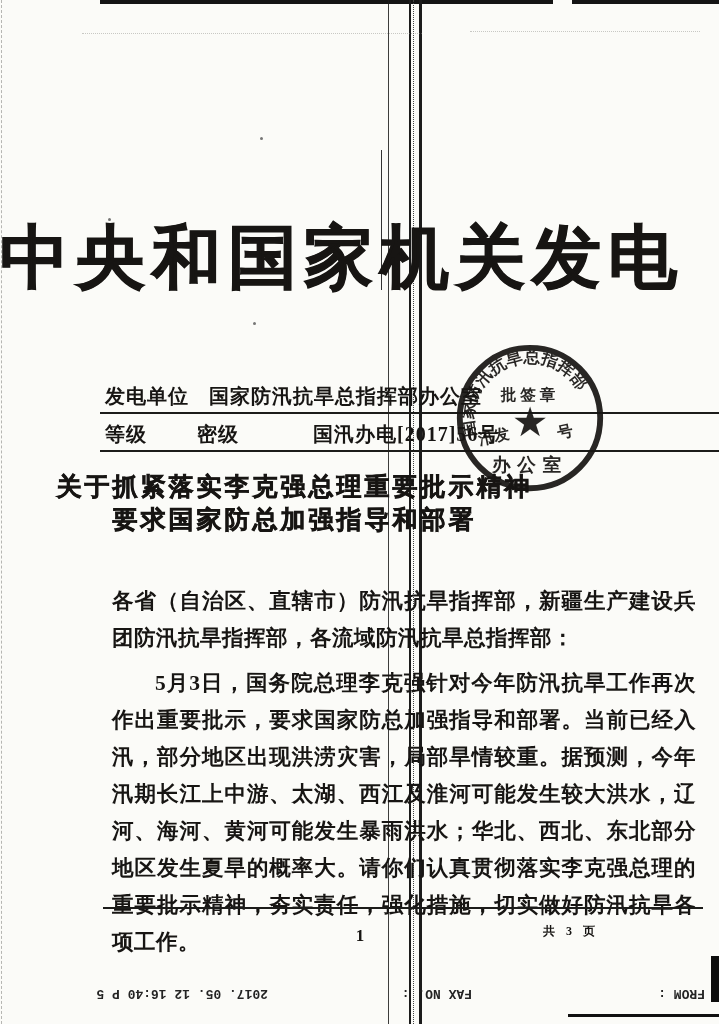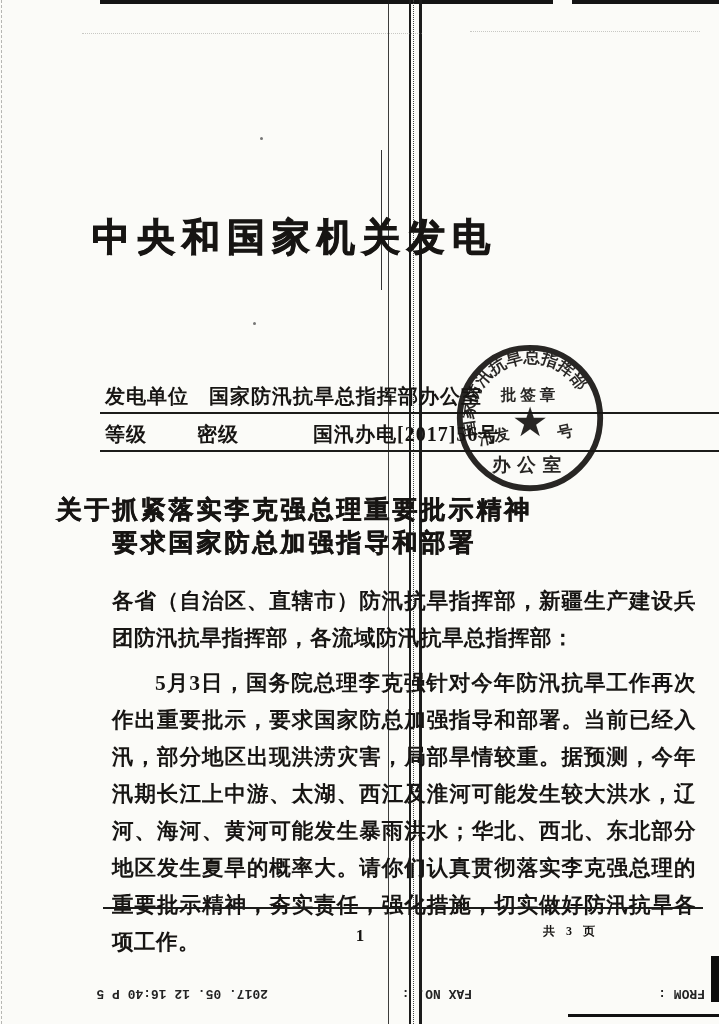--- a/index.html
+++ b/index.html
@@ -23,36 +23,36 @@
   .vline.d{left:419px;width:3px;}
   .vline.short{left:381px;top:150px;height:140px;width:1px;background:#333;}
   .noise-row{height:0;border-top:1px dotted #8b8b86;opacity:.45;}
   .nr1{left:82px;top:33px;width:340px;}
   .nr2{left:470px;top:31px;width:230px;}
   .speck{width:3px;height:3px;background:#555;border-radius:50%;opacity:.8;}
 
   
   .doc-title{
     left:0;top:212px;width:589px;text-align:center;
-    font-size:38px;font-weight:bold;letter-spacing:7px;
+    font-size:69px;font-weight:bold;letter-spacing:7px;
     -webkit-text-stroke:1px #171513;
     white-space:nowrap;
   }
 
   
   .meta-row{font-size:20px;font-weight:bold;white-space:nowrap;letter-spacing:1px;}
   .hr{height:2px;background:#1c1c1a;}
   .hr1{left:100px;top:412px;width:619px;}
   .hr2{left:100px;top:450px;width:619px;}
 
   
   .seal{left:452px;top:340px;width:156px;height:156px;opacity:.92;}
 
   
-  .subject{left:0;top:493px;width:589px;text-align:center;
+  .subject{left:0;top:470px;width:589px;text-align:center;
     font-size:25px;font-weight:bold;line-height:33px;letter-spacing:3px;
     -webkit-text-stroke:.6px #171513;}
 
   
   .body-text{left:104px;top:575px;width:600px;
     font-size:21.5px;line-height:37px;font-weight:600;
     text-align:justify;text-justify:inter-character;
     letter-spacing:.5px;}
   .body-text p{margin:8px;}
   .body-text p.indent{text-indent:2em;}

